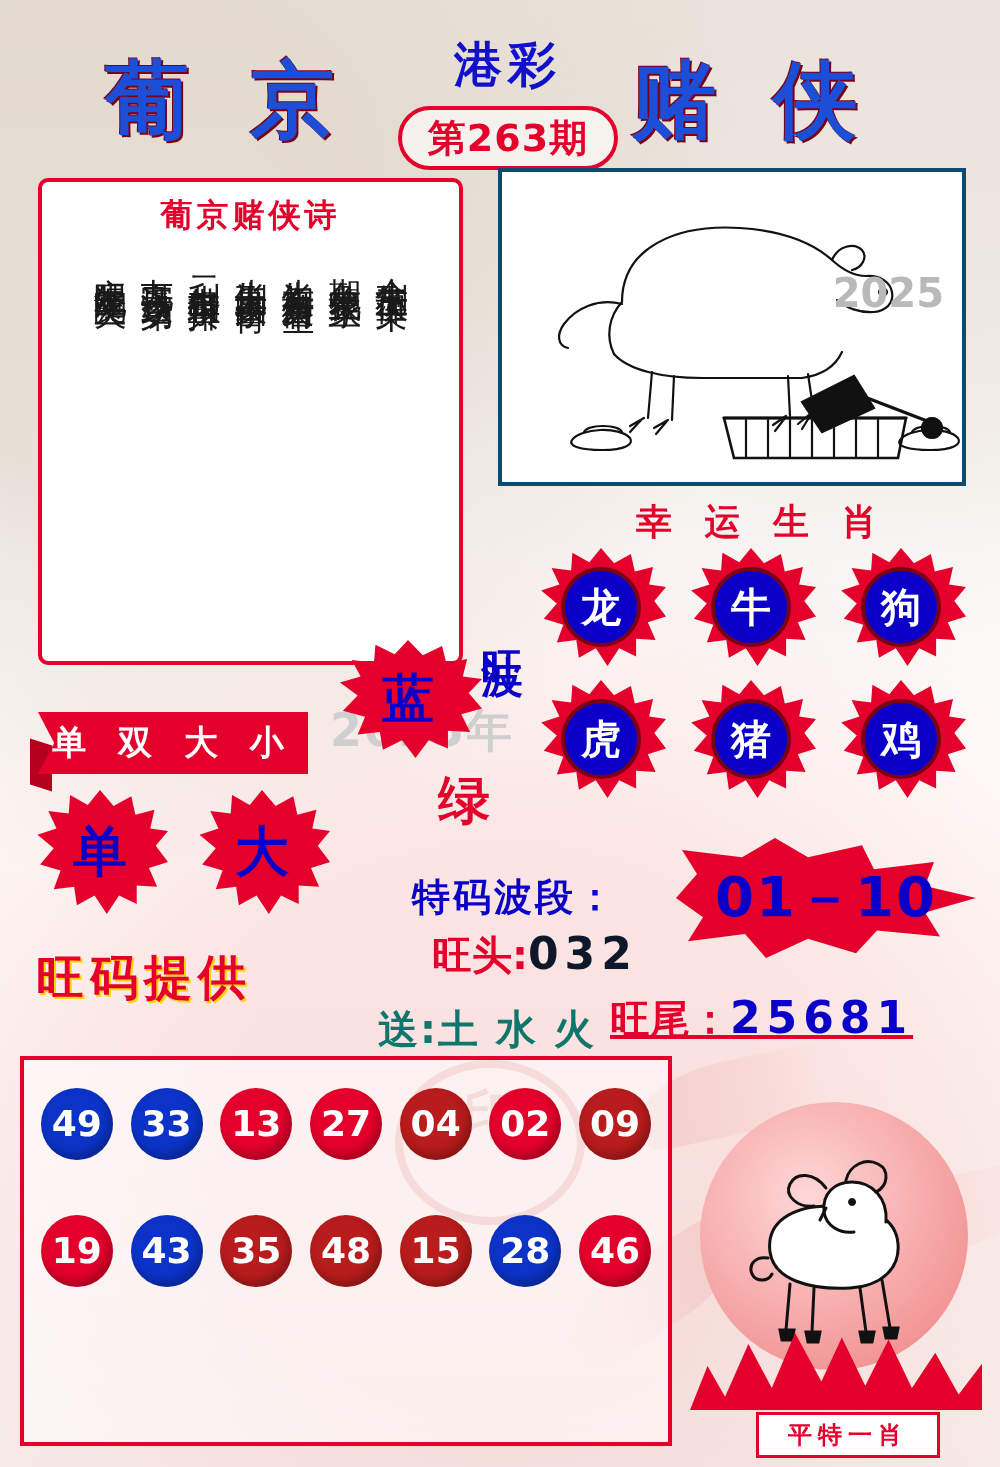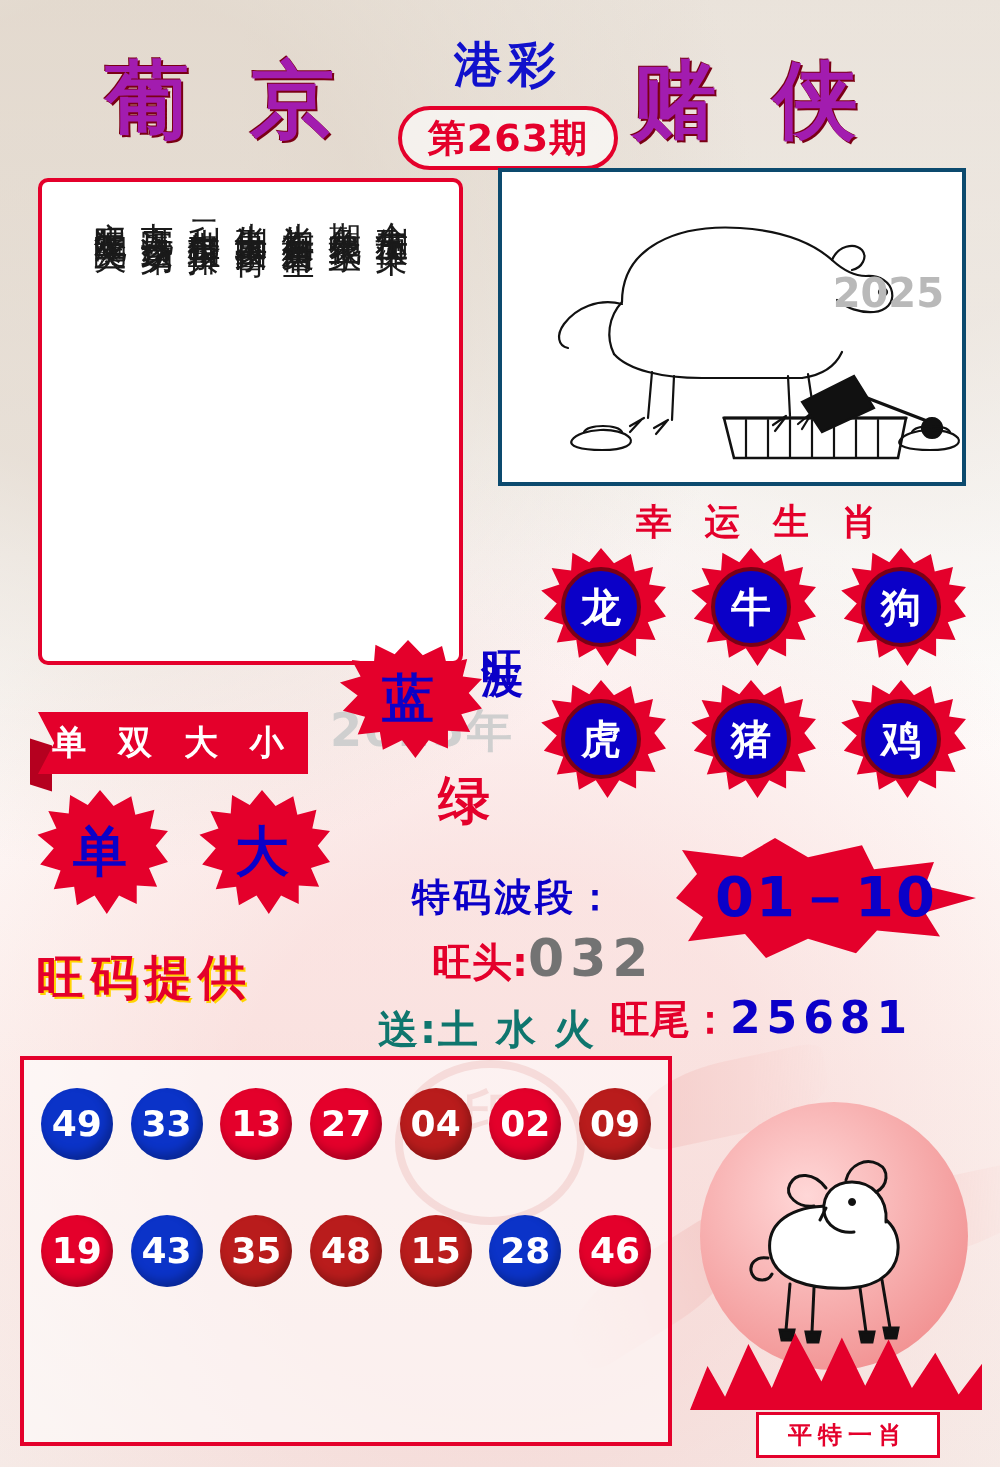--- a/index.html
+++ b/index.html
@@ -30,21 +30,21 @@
     font-family:"DejaVu Sans","Liberation Sans",sans-serif;
   }
   .bg-year{
     position:absolute;left:330px;top:700px;font-size:46px;color:#cfcfcf;
     font-weight:bold;letter-spacing:2px;
   }
 
   
   .header{position:absolute;left:0;top:18px;width:1000px;height:130px;}
   .title-left,.title-right{
-    position:absolute;top:40px;font-size:84px;font-weight:bold;color:#a21caf;
+    position:absolute;top:40px;font-size:84px;font-weight:bold;color:#1d4ed8;
     letter-spacing:16px;line-height:1;
     text-shadow:2px 2px 0 #7a0015,-1px -1px 0 #7a0015;
     font-family:"DejaVu Sans","Liberation Sans",sans-serif;
   }
   .title-left{left:105px;}
   .title-right{left:632px;letter-spacing:14px;}
   .badge-wrap{position:absolute;left:398px;top:22px;width:220px;text-align:center;}
   .badge-top{font-size:48px;font-weight:bold;color:#1111cc;letter-spacing:6px;line-height:1;}
   .badge-oval{
     margin-top:18px;border:4px solid #e4002b;border-radius:36px;height:56px;
@@ -143,23 +143,23 @@
   
   .info-boduan{position:absolute;left:412px;top:872px;font-size:38px;font-weight:bold;color:#0b00c8;letter-spacing:3px;}
   .range-burst{
     position:absolute;left:676px;top:838px;width:300px;height:120px;
     display:flex;align-items:center;justify-content:center;
   }
   .range-burst .star{position:absolute;inset:0;background:#e4002b;
     clip-path:polygon(0% 50%,7% 30%,2% 10%,22% 16%,33% 0%,44% 16%,62% 6%,66% 26%,86% 20%,83% 40%,100% 50%,83% 62%,88% 82%,67% 77%,60% 96%,44% 84%,30% 100%,23% 80%,4% 86%,9% 66%);}
   .range-burst span{position:relative;font-size:56px;font-weight:bold;color:#0b00c8;letter-spacing:2px;}
   .info-head{position:absolute;left:432px;top:928px;font-size:40px;font-weight:bold;color:#e4002b;}
-  .info-head b{color:#737373;font-size:52px;letter-spacing:6px;}
+  .info-head b{color:#0f172a;font-size:44px;letter-spacing:6px;}
   .info-song{position:absolute;left:378px;top:1002px;font-size:40px;font-weight:bold;color:#0f766e;letter-spacing:2px;}
-  .info-tail{position:absolute;left:610px;top:992px;font-size:40px;font-weight:bold;color:#e4002b;}
+  .info-tail{position:absolute;left:610px;top:992px;font-size:40px;font-weight:bold;color:#e4002b;text-decoration:underline;}
   .info-tail b{color:#0b00c8;font-size:44px;letter-spacing:6px;}
 
   
   .num-box{
     position:absolute;left:20px;top:1056px;width:652px;height:390px;
     border:4px solid #e4002b;background:rgba(255,255,255,.55);box-sizing:border-box;
   }
   .num-row{display:flex;justify-content:space-around;align-items:center;height:33.33%;padding:9px 8px;box-sizing:border-box;}
   .ball{
     width:72px;height:72px;border-radius:50%;display:flex;align-items:center;justify-content:center;
@@ -208,20 +208,21 @@
   <div class="badge-wrap">
     <div class="badge-top">港彩</div>
     <div class="badge-oval">
       <span>第263期</span>
     </div>
   </div>
   <div class="title-right">赌 侠</div>
 </div>
 
 <div class="poem-box">
+  <div class="poem-title">葡京赌侠诗</div>
   <div class="poem-cols">
     <div class="poem-col">今牛刑荷三保梁十</div>
     <div class="poem-col">期兔中花代家上二</div>
     <div class="poem-col">生肖相有自英衛君生</div>
     <div class="poem-col">生肖刑木古豪國子肖</div>
     <div class="poem-col">二利生出楊求真排</div>
     <div class="poem-col">九害可污家邊功第</div>
     <div class="poem-col">定生旺泥獎闗夫三</div>
   </div>
 </div>

